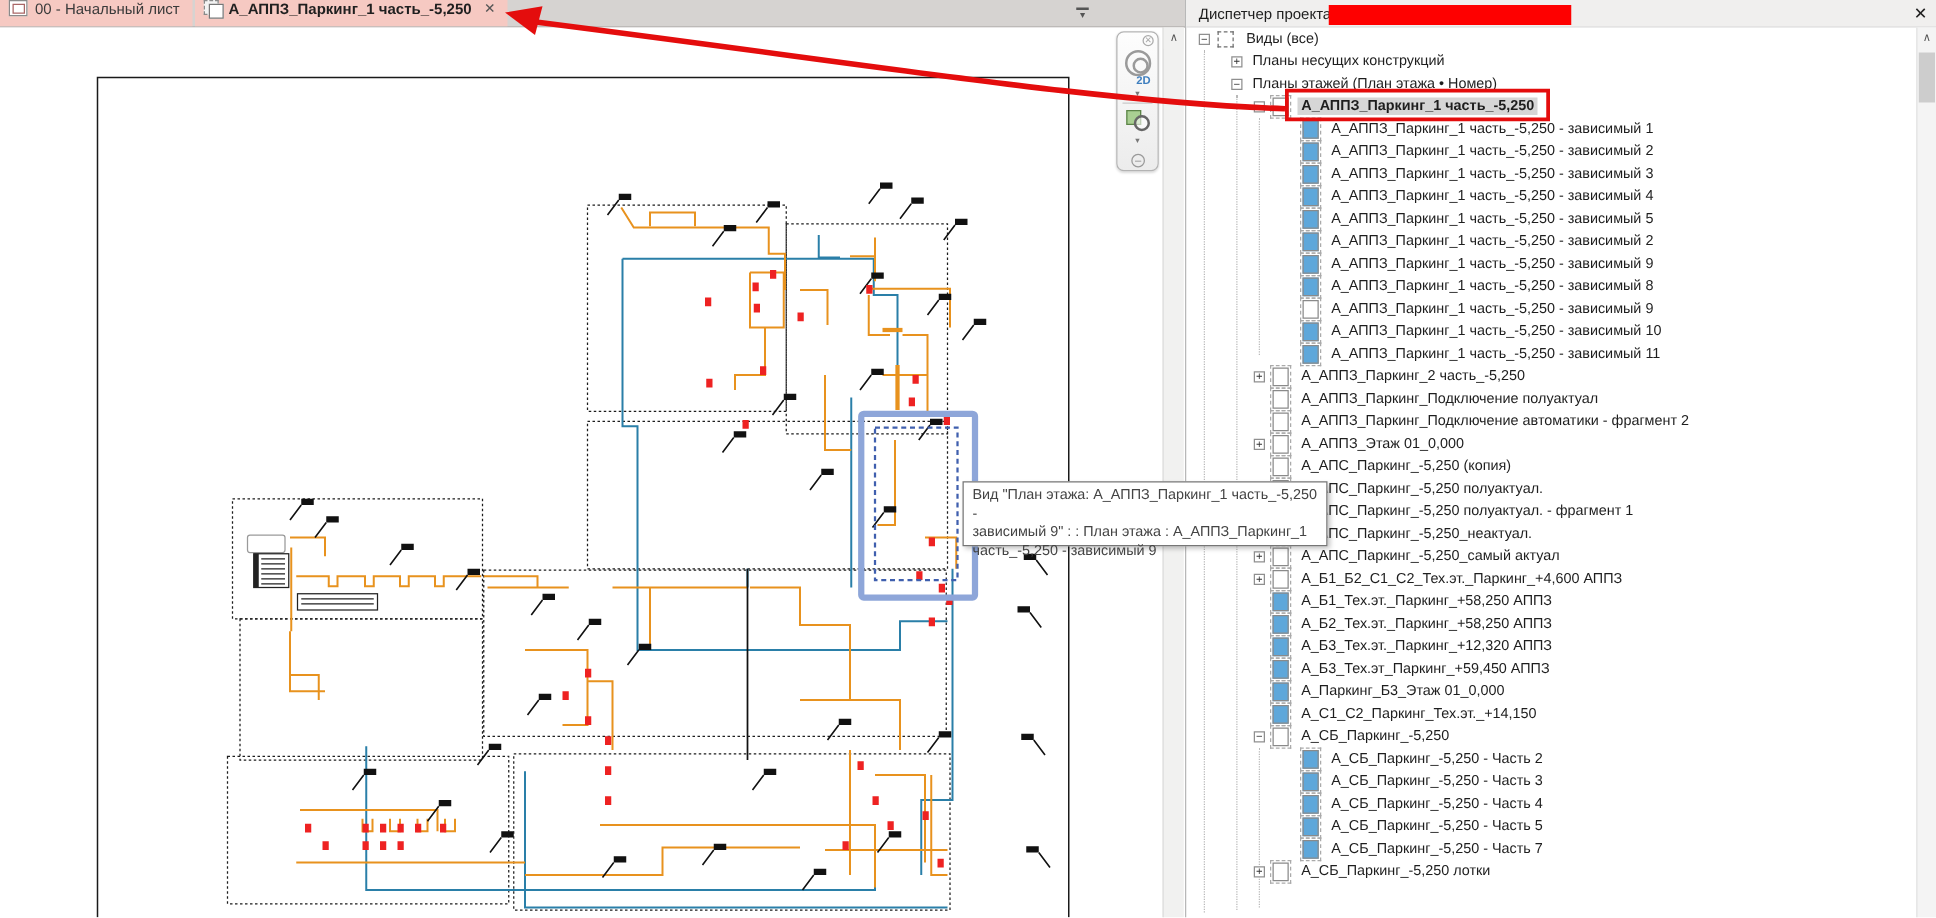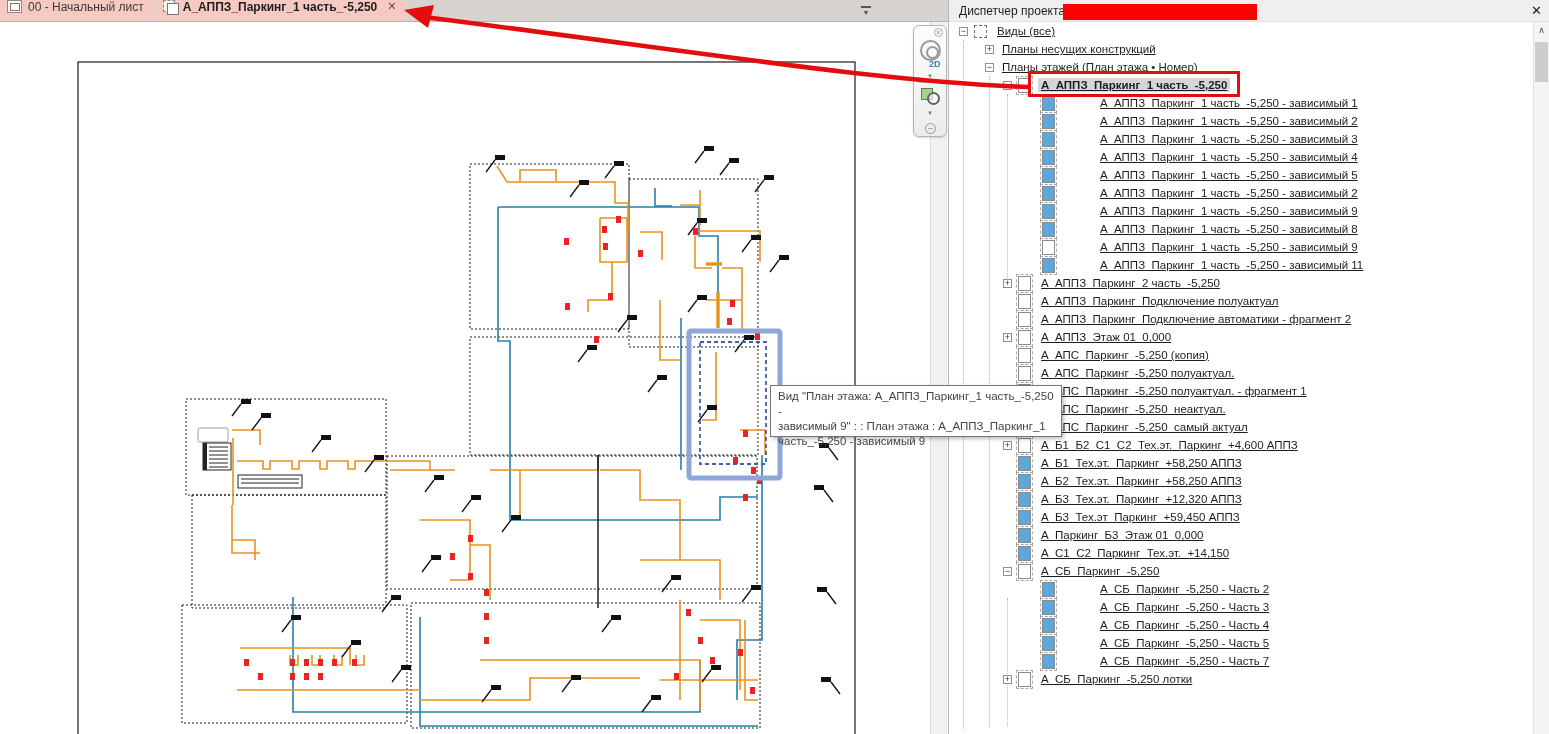--- a/index.html
+++ b/index.html
@@ -29,21 +29,21 @@
   .canvas svg { position:absolute; left:0; top:0; }
 
   
   .vscroll { position:absolute; left:930px; top:22px; width:17px; height:712px;
     background:#f1f1f0; border-left:1px solid #dcdcdc; }
   .vscroll .up { height:17px; text-align:center; font-size:9px; color:#555; line-height:17px; background:#f1f1f0; }
 
   
   .navbar { position:absolute; left:893px; top:25px; width:34px; height:112px;
     border:1px solid #b3b3b3; border-radius:6px;
-    background:linear-gradient(#fdfdfd,#ececec); box-shadow:0 1px 2px rgba(0,0,0,.15);margin-left:20px; }
+    background:linear-gradient(#fdfdfd,#ececec); box-shadow:0 1px 2px rgba(0,0,0,.15); }
   .navbar .closedot { position:absolute; right:3px; top:2px; width:9px; height:9px; border:1px solid #aaa;
     border-radius:50%; color:#aaa; font-size:7px; line-height:7px; text-align:center; }
   .wheel { position:absolute; left:6px; top:14px; width:21px; height:21px; border:2px solid #9a9a9a; border-radius:50%; }
   .wheel::after { content:""; position:absolute; left:4px; top:4px; width:9px; height:9px; border:2px solid #9a9a9a; border-radius:50%; }
   .wheel-2d { position:absolute; left:15px; top:33px; font-size:9px; font-weight:bold; color:#3f7fbf; }
   .nav-dd { position:absolute; width:100%; text-align:center; font-size:6px; color:#777; }
   .nav-sep { position:absolute; left:4px; right:4px; top:56px; border-top:1px solid #c9c9c9; }
   .zoomico { position:absolute; left:7px; top:62px; width:12px; height:12px; background:#a9cf92; border:1px solid #5c8348; }
   .zoomico::after { content:""; position:absolute; left:5px; top:3px; width:9px; height:9px; border:2px solid #666; border-radius:50%; background:rgba(255,255,255,.6); }
   .nav-minus { position:absolute; left:11px; bottom:2px; width:11px; height:11px; border:1px solid #999; border-radius:50%;
@@ -55,31 +55,31 @@
     border-bottom:1px solid #e0e0e0; font-size:12px; color:#1e1e1e; line-height:22px; padding-left:10px; }
   .panel-close { position:absolute; right:7px; top:3px; font-size:13px; color:#222; cursor:pointer; line-height:16px; }
   .redact { position:absolute; left:114px; top:4px; width:194px; height:16px; background:#fe0000; }
   .pscroll { position:absolute; right:0; top:22px; width:16px; bottom:0; background:#f4f4f4; border-left:1px solid #e2e2e2; }
   .pscroll .up { height:16px; text-align:center; font-size:9px; color:#555; line-height:16px; }
   .pscroll .thumb { position:absolute; left:1px; right:1px; top:20px; height:40px; background:#cdcdcd; }
 
   .tree { position:absolute; left:0; top:22px; right:16px; bottom:0; overflow:hidden; font-size:11.5px; color:#1e1e1e; }
   .guide { position:absolute; width:0; border-left:1px dotted #b9b9b9; }
   .trow { position:relative; height:18px; display:flex; align-items:center; white-space:nowrap; cursor:default; }
-  .trow .lbl { padding:1px 3px;text-decoration:underline; }
+  .trow .lbl { padding:1px 3px; }
   .trow.selected .lbl { background:#d6d6d6; font-weight:bold; }
   .exp { width:9px; height:9px; border:1px solid #8f8f8f; background:#fff; font-size:9px; line-height:7px;
     text-align:center; color:#333; margin-right:5px; flex:none; cursor:pointer; }
   .exp.none { visibility:hidden; }
   .vicon { width:13px; height:15px; border:1px solid #8a8a8a; outline:1px dashed #aaa; outline-offset:1px;
     margin:0 7px 0 1px; flex:none; }
   .vicon.blue { background:#5ea7da; }
   .vicon.white { background:#fff; }
   .vicon.views { height:13px; border:1px dashed #6e6e6e; outline:none; background:#fff; }
-  .ind0 { padding-left:10px; } .ind1 { padding-left:36px; } .ind2 { padding-left:54px; } .ind3 { padding-left:92px;gap:35px; }
+  .ind0 { padding-left:10px; } .ind1 { padding-left:36px; } .ind2 { padding-left:54px; } .ind3 { padding-left:92px; }
 
   
   .tooltip { position:absolute; left:770px; top:385px; width:292px; height:52px; background:#fff;
     border:1px solid #767676; box-shadow:2px 2px 4px rgba(0,0,0,.25); padding:3px 7px;
     font-size:11.5px; line-height:15px; color:#444; z-index:50; }
 
   
   .red-overlay { position:absolute; left:0; top:0; width:1549px; height:734px; z-index:100; pointer-events:none; }
   .red-box { position:absolute; left:1028px; top:71px; width:212px; height:26px; border:3px solid #e40d0d; z-index:100; pointer-events:none; }
 </style>
@@ -260,20 +260,24 @@
         <div class="trow ind3">
           <span class="vicon blue"></span>
           <span class="lbl">А_АППЗ_Паркинг_1 часть_-5,250 - зависимый 8</span>
         </div>
         <div class="trow ind3">
           <span class="vicon white"></span>
           <span class="lbl">А_АППЗ_Паркинг_1 часть_-5,250 - зависимый 9</span>
         </div>
         <div class="trow ind3">
           <span class="vicon blue"></span>
+          <span class="lbl">А_АППЗ_Паркинг_1 часть_-5,250 - зависимый 10</span>
+        </div>
+        <div class="trow ind3">
+          <span class="vicon blue"></span>
           <span class="lbl">А_АППЗ_Паркинг_1 часть_-5,250 - зависимый 11</span>
         </div>
         <div class="trow ind2">
           <span class="exp">+</span>
           <span class="vicon white"></span>
           <span class="lbl">А_АППЗ_Паркинг_2 часть_-5,250</span>
         </div>
         <div class="trow ind2">
           <span class="exp none"></span>
           <span class="vicon white"></span>

